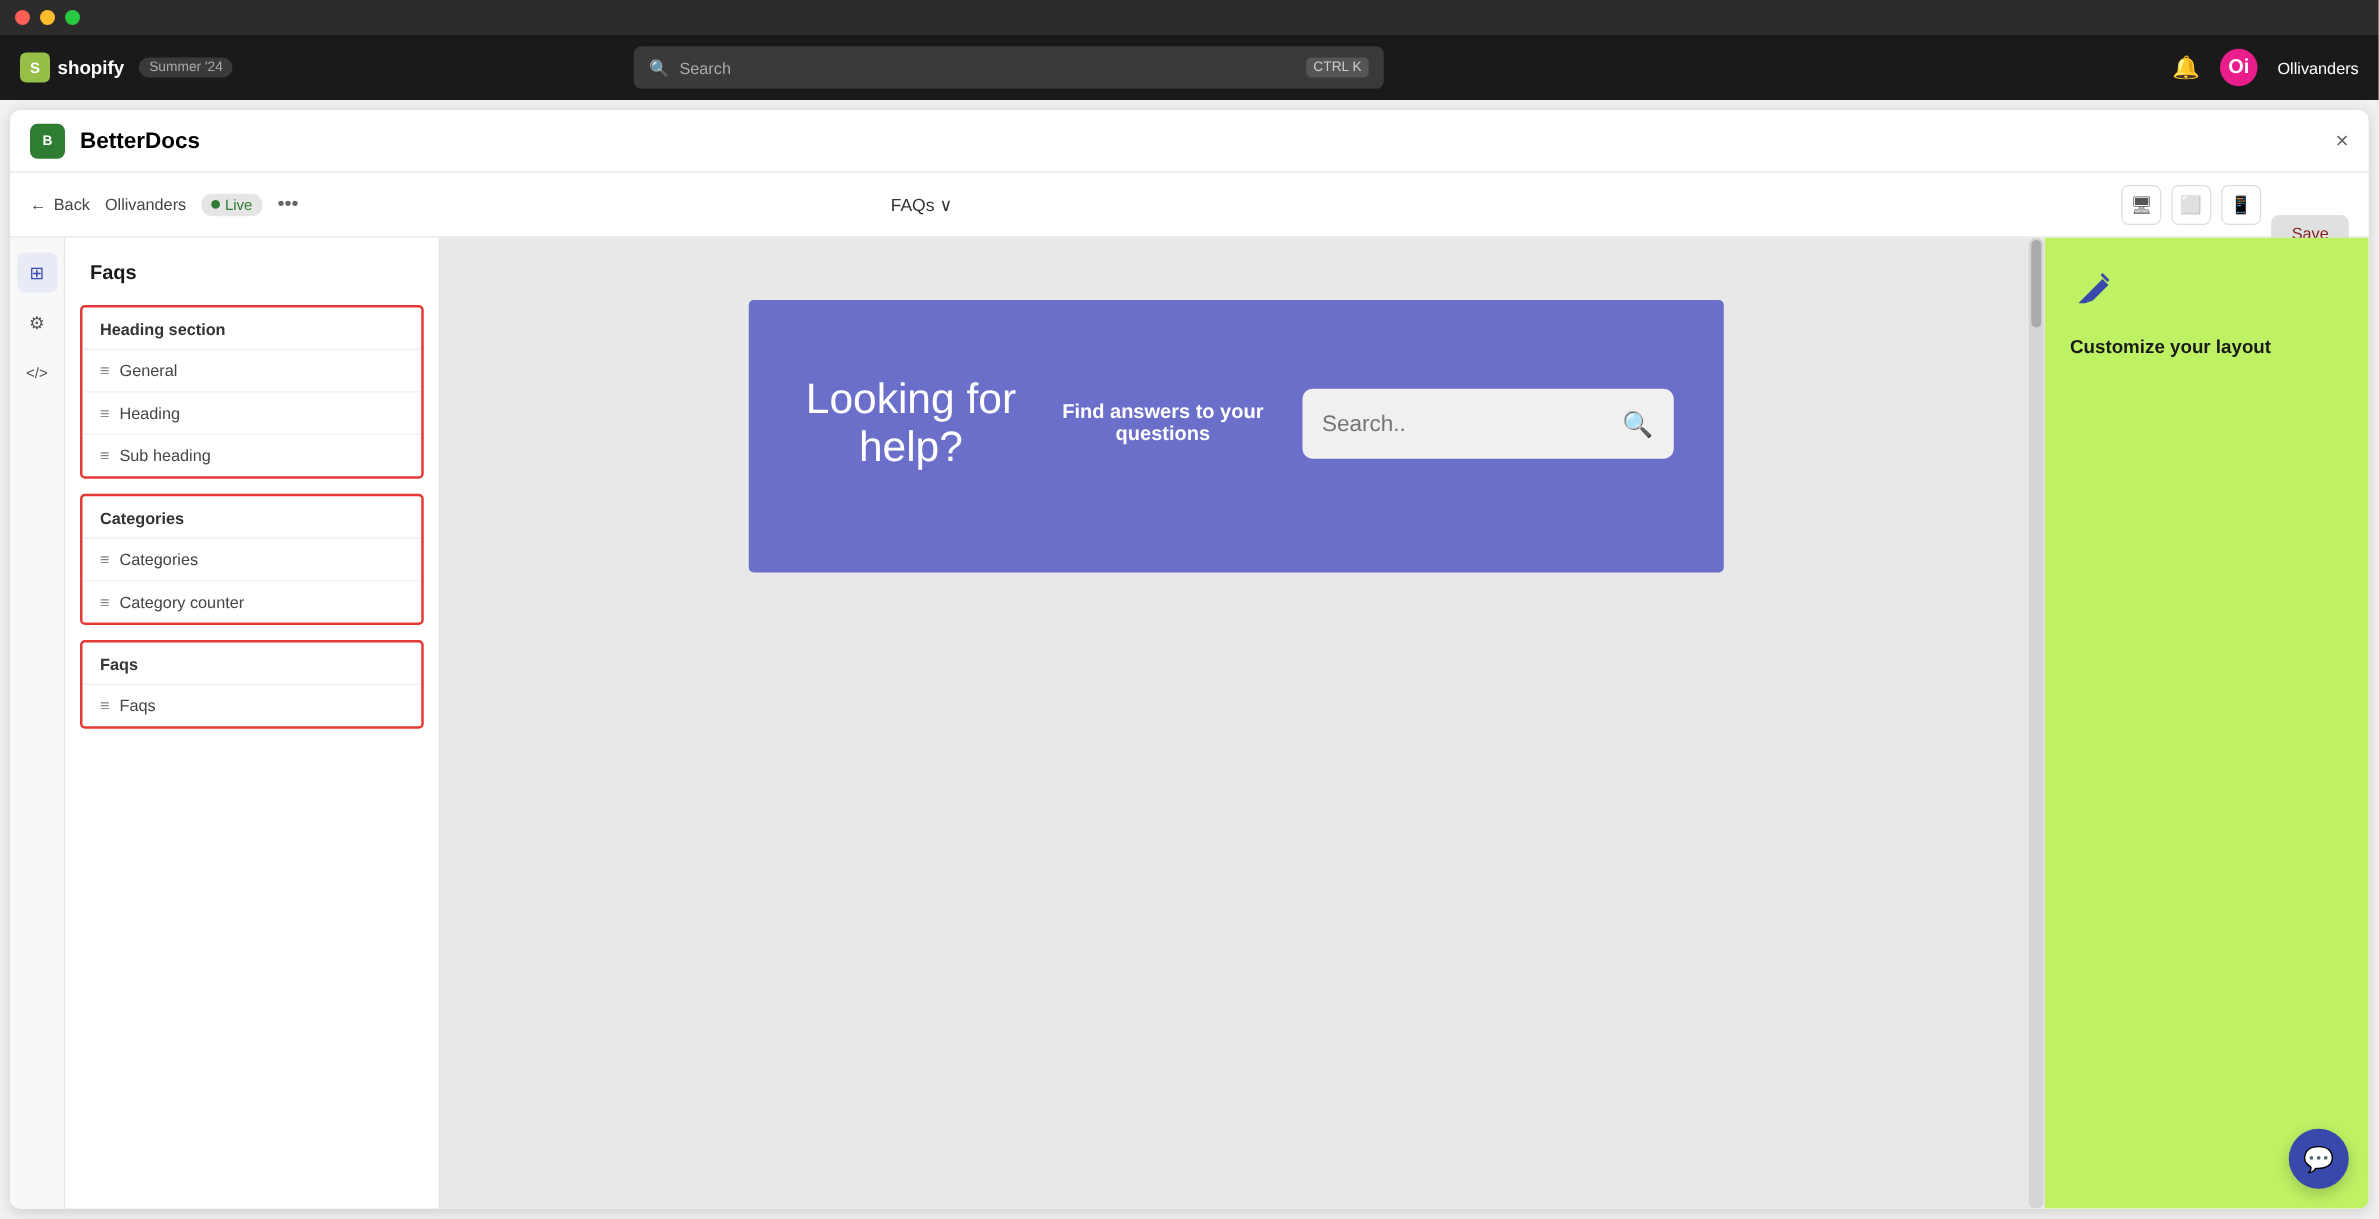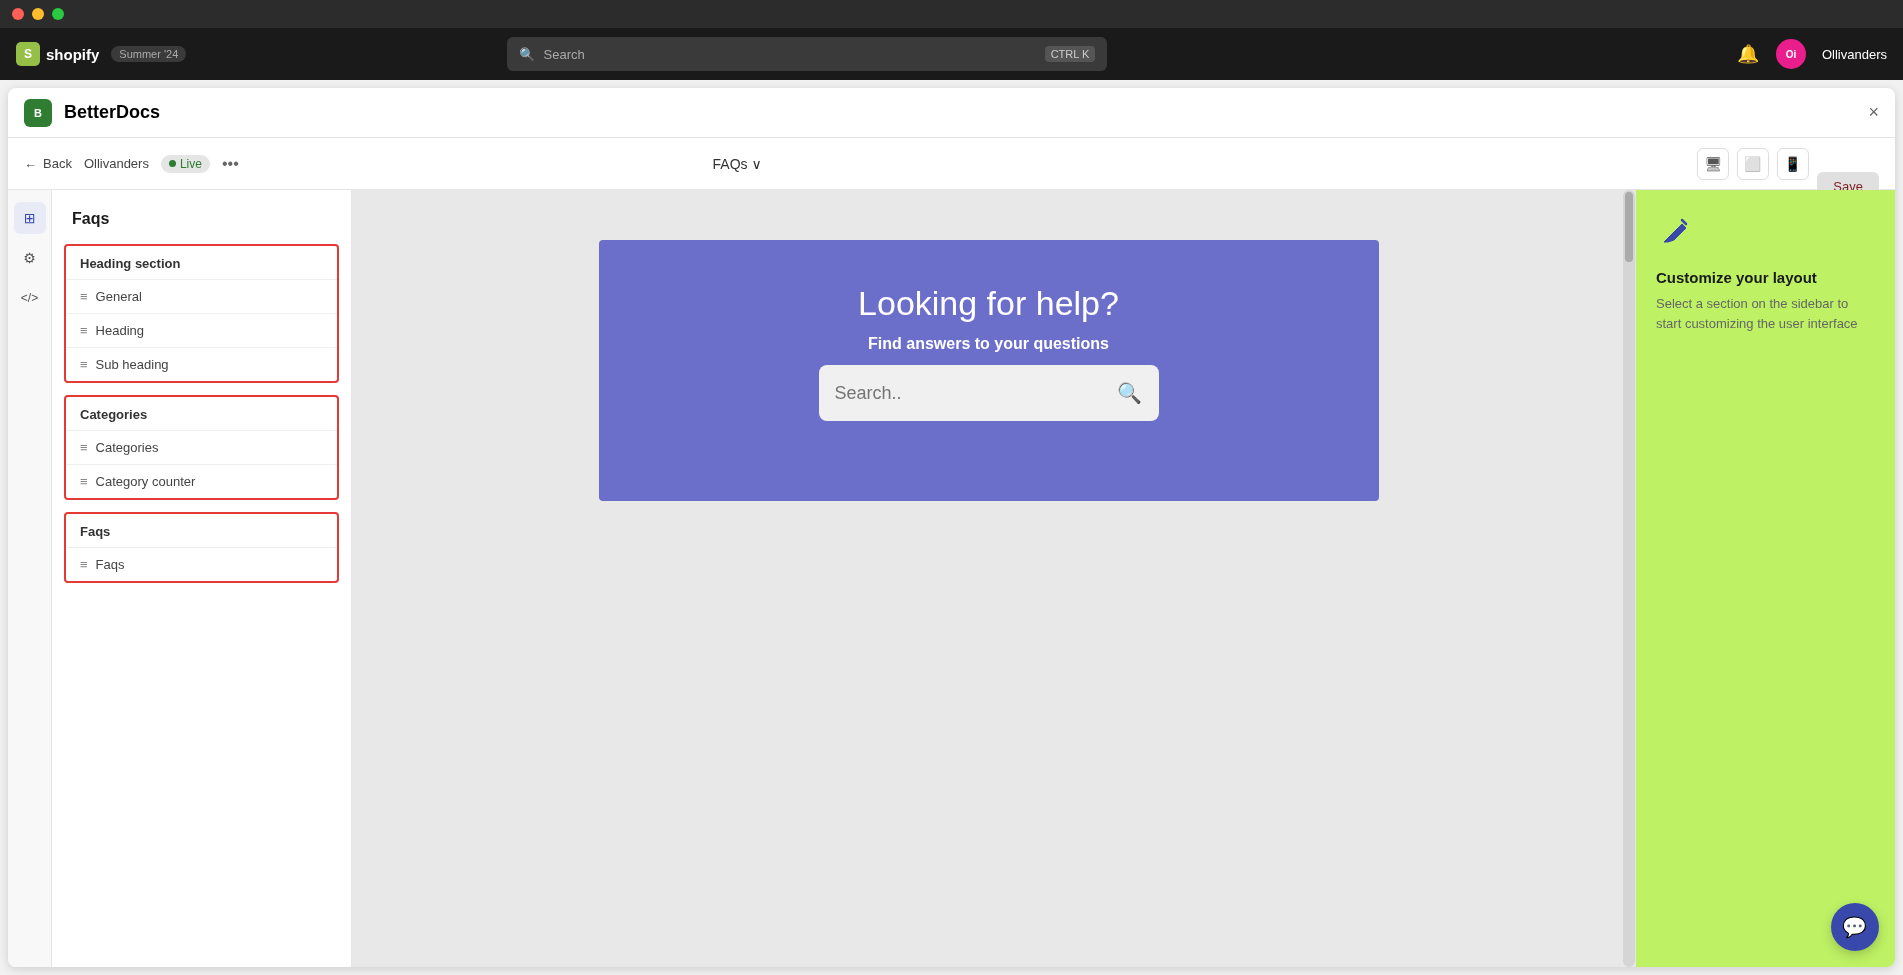--- a/index.html
+++ b/index.html
@@ -77,21 +77,21 @@
       display: flex;
       align-items: center;
       gap: 16px;
     }
     .notif-icon { color: #aaa; font-size: 18px; cursor: pointer; }
     .user-avatar {
       width: 30px; height: 30px;
       background: #e91e8c;
       border-radius: 50%;
       display: flex; align-items: center; justify-content: center;
-      color: white; font-size: 10px; font-weight: bold;
+      color: white; font-size: 16px; font-weight: bold;
     }
     .user-name { color: white; font-size: 13px; }
 
     
     .app-window {
       background: white;
       border-radius: 8px;
       margin: 8px;
       height: calc(975px - 28px - 52px - 16px);
       display: flex;
@@ -261,25 +261,24 @@
       background: #f0f0f0;
       overflow: hidden;
     }
 
     
     .faq-hero {
       background: #6b6fca;
       width: 780px;
       margin: 30px auto 0;
       border-radius: 4px;
-      padding: 44px 40px 80px;
-      display: flex;
-      flex-direction: column;
-      align-items: center;
-      gap: 12px;
+      padding: 60px 40px 80px;
+      display: flex;
+      align-items: center;
+      gap: 28px;
     }
     .faq-hero-title {
       color: white;
       font-size: 34px;
       font-weight: 400;
       text-align: center;
     }
     .faq-hero-subtitle {
       color: white;
       font-size: 16px;
@@ -487,20 +486,19 @@
     </div>
 
     <div class="right-panel">
       <div class="customize-icon">
         <svg width="36" height="36" viewBox="0 0 36 36" fill="none">
           <path d="M8 28L14 22L26 10L30 14L18 26L12 28L8 28Z" fill="#3949ab" stroke="#3949ab" stroke-width="1"></path>
           <path d="M26 6L30 10" stroke="#3949ab" stroke-width="2.5" stroke-linecap="round"></path>
         </svg>
       </div>
       <div class="customize-title">Customize your layout</div>
-      <div class="customize-desc">Select a section on the sidebar to start customizing the user interface</div>
     </div>
   </div>
 </div>
 
 <div class="chat-bubble" style="position:fixed; bottom:24px; right:24px;">
   <span>💬</span>
 </div>
 
 </body></html>

